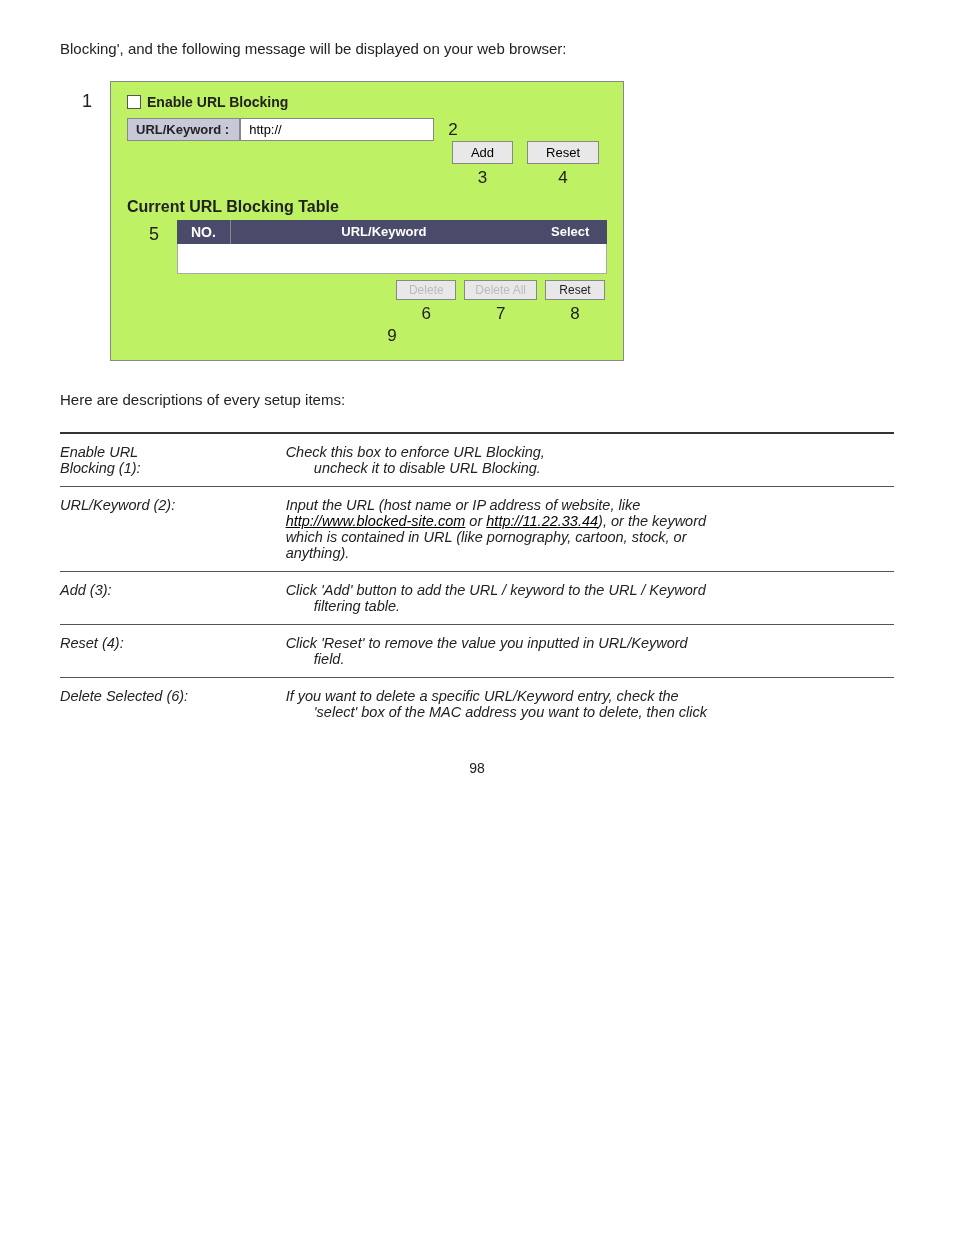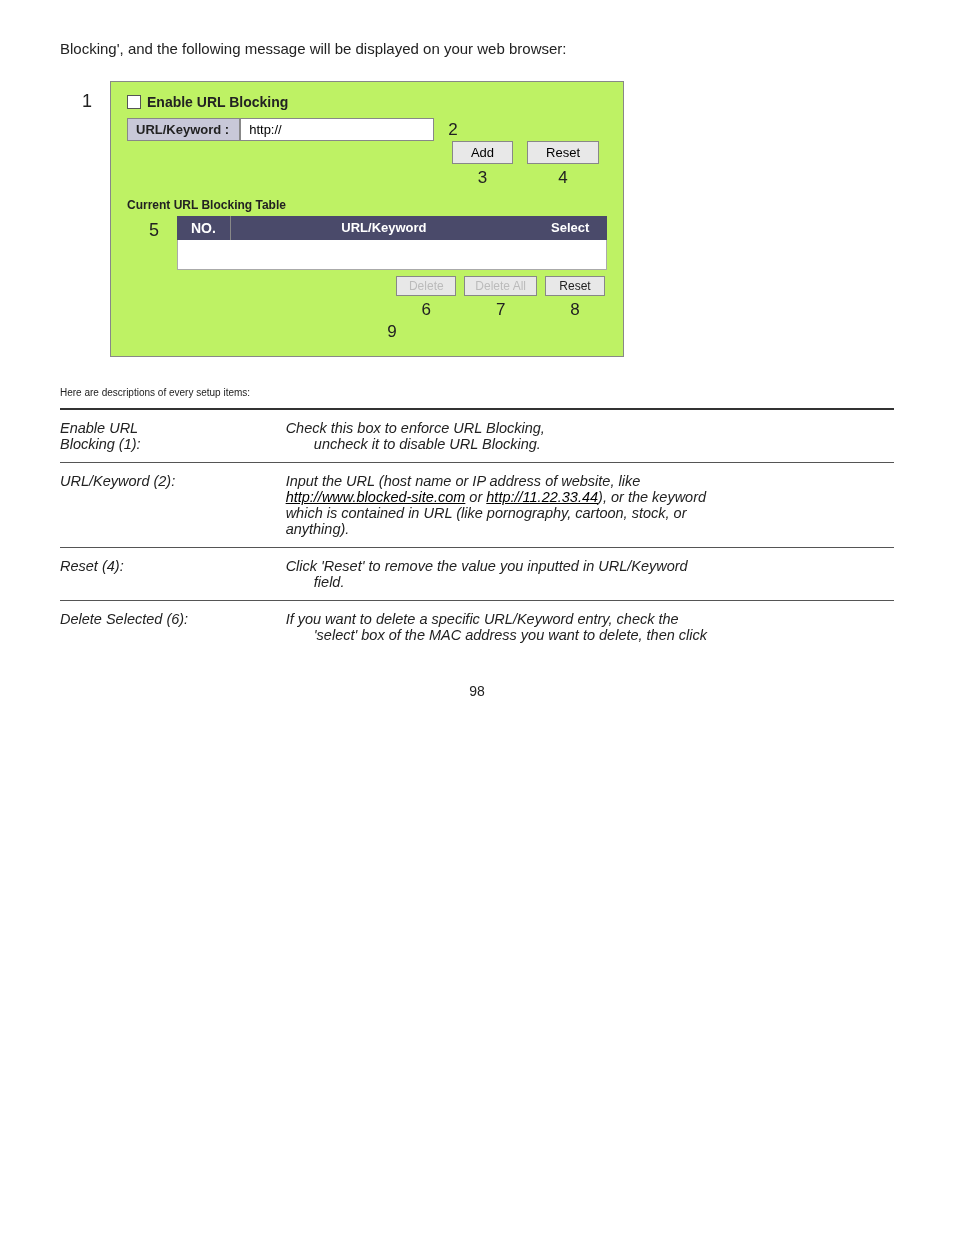--- a/index.html
+++ b/index.html
@@ -90,21 +90,21 @@
     .btn {
       border: 1.5px solid #888;
       background: #e8e8e8;
       padding: 3px 18px;
       font-size: 13px;
       cursor: pointer;
       min-width: 60px;
       text-align: center;
     }
     .current-table-label {
-      font-size: 12px;
+      font-size: 16px;
       font-weight: bold;
       margin-top: 10px;
       margin-bottom: 4px;
     }
     .table-area {
       display: flex;
       flex-direction: row;
       align-items: flex-start;
     }
     .table-number-5 {
@@ -205,23 +205,23 @@
       font-size: 13px;
       cursor: pointer;
       text-align: center;
     }
     .num-9 {
       font-size: 17px;
       text-align: center;
       margin-top: 2px;
     }
     .here-text {
-      font-size: 10px;
+      font-size: 15px;
       margin-top: 20px;
-      margin-bottom: 10px;
+      margin-bottom: 24px;
     }
     .desc-table {
       width: 100%;
       border-collapse: collapse;
       margin-top: 6px;
     }
     .desc-table tr {
       border-top: 1.5px solid #555;
     }
     .desc-table tr:first-child {
@@ -330,20 +330,24 @@
   <tr>
     <td>URL/Keyword (2):</td>
     <td>
       Input the URL (host name or IP address of website, like<br>
       <a href="#">http://www.blocked-site.com</a> or <a href="#">http://11.22.33.44</a>), or the keyword<br>
       which is contained in URL (like pornography, cartoon, stock, or<br>
       anything).
     </td>
   </tr>
   <tr>
+    <td>Add (3):</td>
+    <td>Click 'Add' button to add the URL / keyword to the URL / Keyword<br>&nbsp;&nbsp;&nbsp;&nbsp;&nbsp;&nbsp;&nbsp;filtering table.</td>
+  </tr>
+  <tr>
     <td>Reset (4):</td>
     <td>Click 'Reset' to remove the value you inputted in URL/Keyword<br>&nbsp;&nbsp;&nbsp;&nbsp;&nbsp;&nbsp;&nbsp;field.</td>
   </tr>
   <tr>
     <td>Delete Selected (6):</td>
     <td>If you want to delete a specific URL/Keyword entry, check the<br>&nbsp;&nbsp;&nbsp;&nbsp;&nbsp;&nbsp;&nbsp;'select' box of the MAC address you want to delete, then click</td>
   </tr>
 </tbody>
   </table>
 

